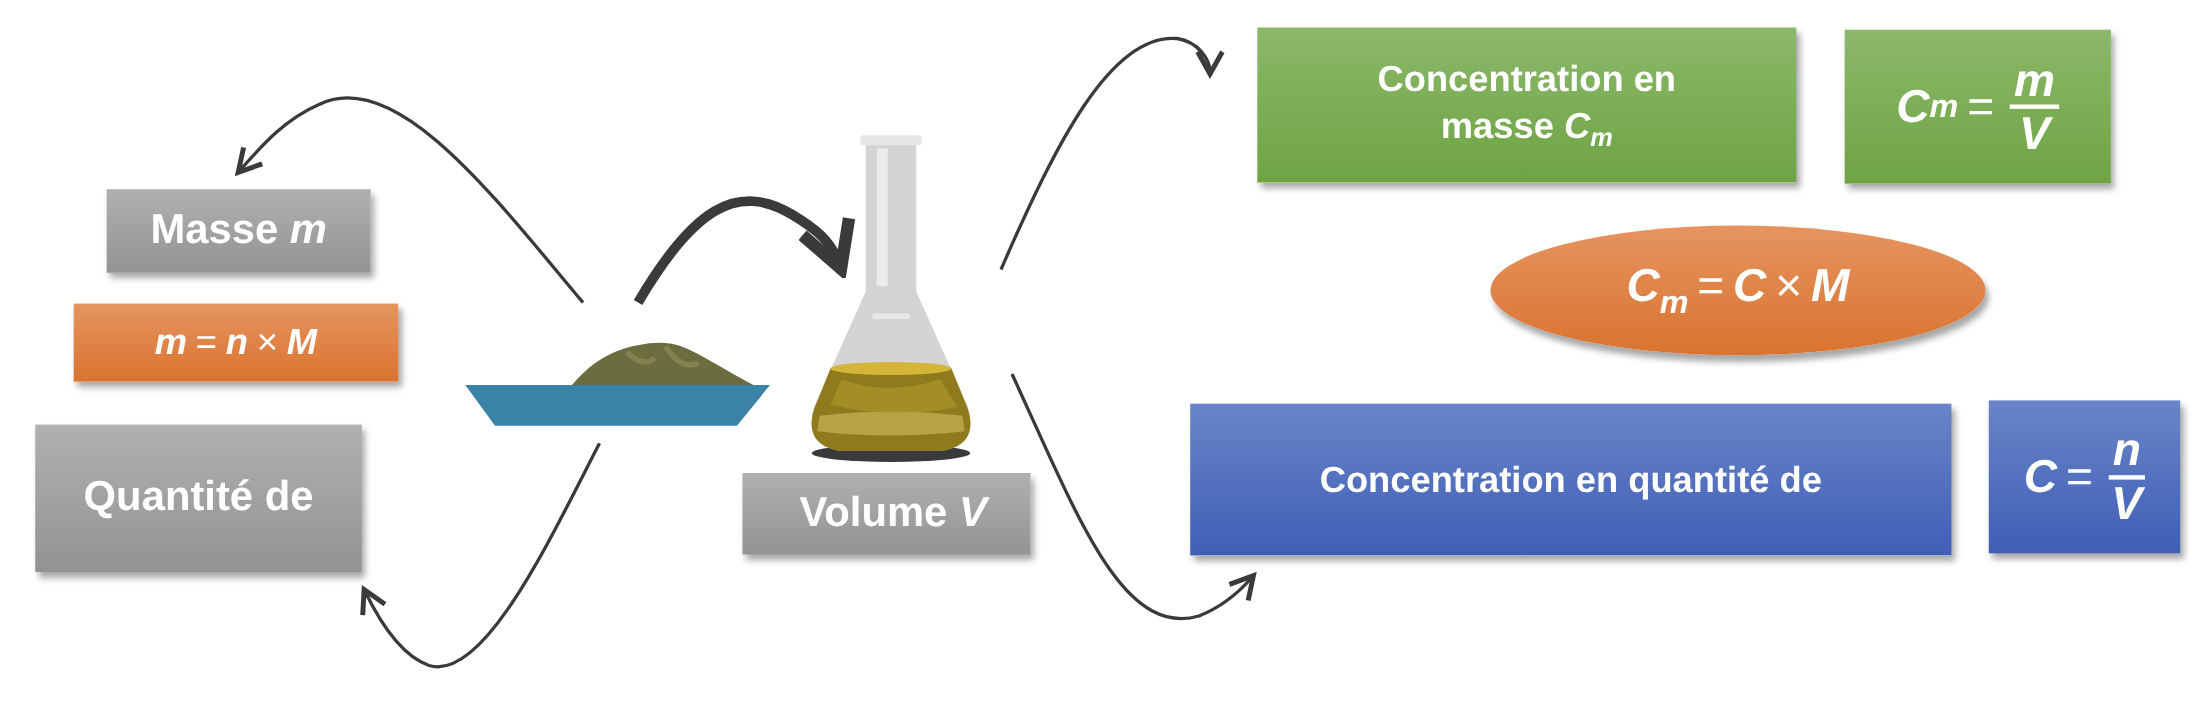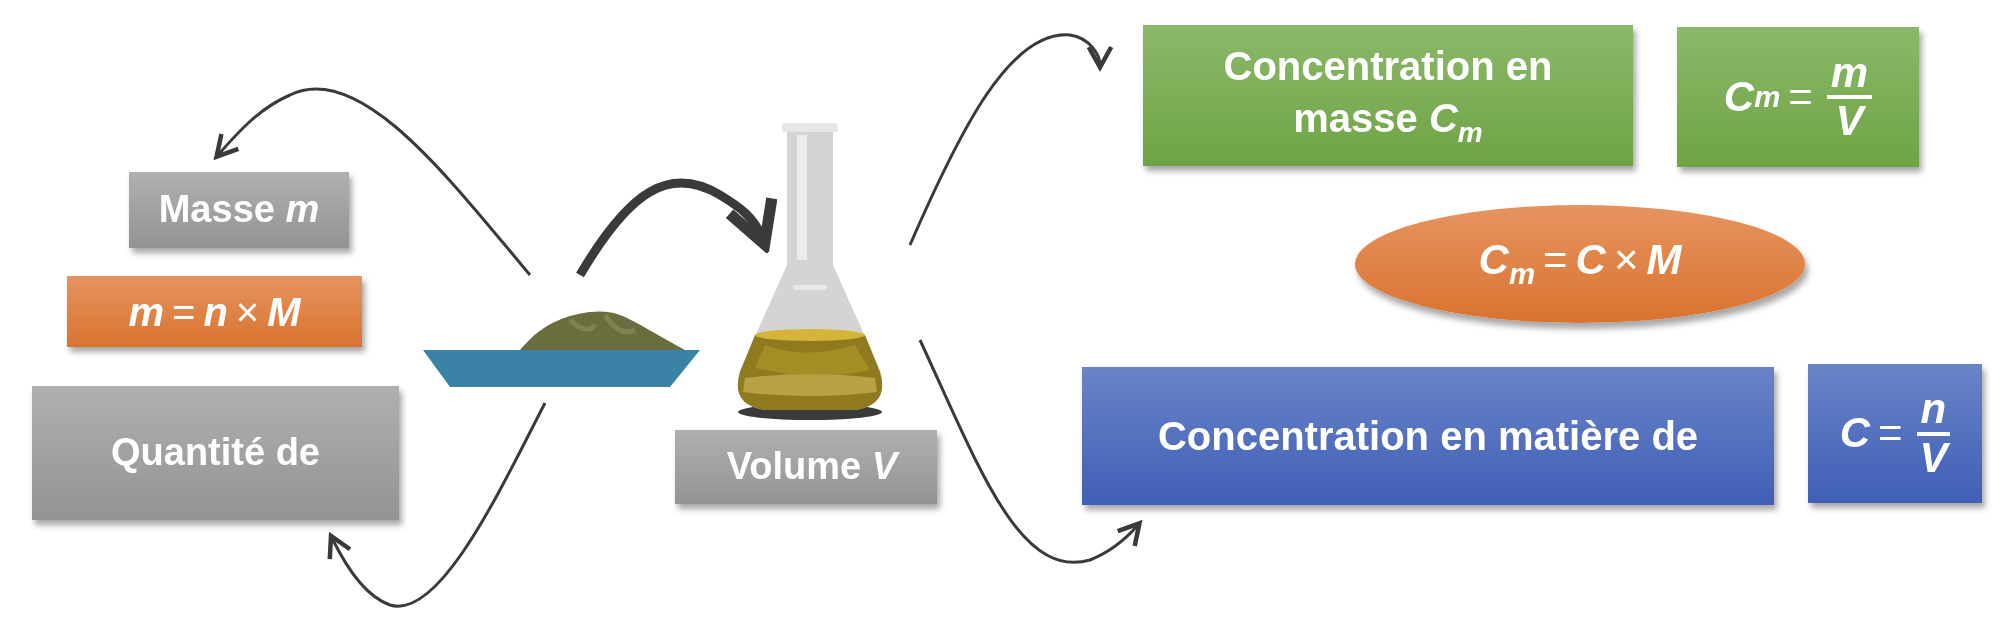--- a/index.html
+++ b/index.html
@@ -15,21 +15,21 @@
   .math { font-family: Liberation Sans, sans-serif; font-style: italic; font-weight: bold; }
   .math .op { font-style: normal; font-weight: normal; padding: 0 8px; }
   .sub { font-size: 0.7em; vertical-align: -0.35em; }
   .frac { display: inline-flex; flex-direction: column; align-items: center; vertical-align: middle; margin-left: 6px; }
   .frac .num { border-bottom: 4px solid #fff; padding: 0 4px; line-height: 1.05; }
   .frac .den { line-height: 1.05; }
   .ellipse { position: absolute; border-radius: 50%; color: #fff; display: flex; align-items: center; justify-content: center;
              background: linear-gradient(to bottom, #e69460, #d9732f); box-shadow: 3px 6px 6px rgba(0,0,0,0.35); text-align: right; }
   svg.arrows { position: absolute; left: 0; top: 0; }
   .t38 { font-size: 38px; }
-  .t40 { font-size: 40px; }
+  .t40 { font-size: 33px; }
   .t42 { font-size: 42px; }
 </style>
 </head>
 <body>
 
 <svg class="arrows" width="2000" height="637">
   <defs>
     <marker id="ah" viewBox="0 0 12 12" refX="9" refY="6" markerWidth="9" markerHeight="9" orient="auto">
       <path d="M1,1 L10,6 L1,11" fill="none" stroke="#3a3a3a" stroke-width="2"></path>
     </marker>
@@ -37,31 +37,31 @@
       <path d="M1,1 L10,6 L1,11" fill="none" stroke="#3a3a3a" stroke-width="2.5"></path>
     </marker>
   </defs>
   <path d="M530,275 C450,180 360,60 290,95 C260,108 240,130 218,155" fill="none" stroke="#3a3a3a" stroke-width="3" marker-end="url(#ah)"></path>
   <path d="M545,403 C500,490 440,620 390,605 C370,598 350,575 332,538" fill="none" stroke="#3a3a3a" stroke-width="3" marker-end="url(#ah)"></path>
   <path d="M580,275 C630,190 670,165 720,195 C740,207 755,218 763,240" fill="none" stroke="#3a3a3a" stroke-width="9" marker-end="url(#ahb)"></path>
   <path d="M910,245 C960,130 1010,30 1070,35 C1090,38 1100,55 1100,65" fill="none" stroke="#3a3a3a" stroke-width="3" marker-end="url(#ah)"></path>
   <path d="M920,340 C980,470 1020,580 1090,560 C1110,552 1125,540 1138,525" fill="none" stroke="#3a3a3a" stroke-width="3" marker-end="url(#ah)"></path>
 </svg>
 
-<div class="box gray t38" style="left:97px;top:172px;width:220px;height:76px;margin-left:32px;">
+<div class="box gray t38" style="left:97px;top:172px;width:240px;height:76px;">
   <div><span>Masse</span> <span class="math">m</span></div>
 </div>
 
 <div class="box orange t40" style="left:67px;top:276px;width:295px;height:71px;align-items:center;">
   <div class="math">
     <span>m</span><span class="op">=</span><span>n</span><span class="op">×</span><span>M</span>
   </div>
 </div>
 
-<div class="box gray t38" style="left:32px;top:386px;width:367px;height:134px;">
+<div class="box gray t38" style="left:32px;top:386px;width:297px;height:134px;">
   <div>Quantité de</div>
 </div>
 
 <svg style="position:absolute;left:420px;top:300px;" width="285" height="90" viewBox="0 0 285 90">
   <path d="M100,50 C125,20 150,15 170,12 C190,10 200,14 215,22 C235,33 250,42 265,50 Z" fill="#6b6d3e"></path>
   <path d="M150,20 C160,30 170,32 175,25 M185,15 C195,30 205,35 215,30" fill="none" stroke="#8a8c58" stroke-width="5" opacity="0.7"></path>
   <polygon points="3,50 280,50 250,87 30,87" fill="#3a82a6"></polygon>
 </svg>
 
 <svg style="position:absolute;left:725px;top:120px;" width="170" height="305" viewBox="0 0 170 305">
@@ -97,21 +97,21 @@
   </div>
 </div>
 
 <div class="ellipse t42" style="left:1355px;top:205px;width:450px;height:118px;">
   <div class="math">
     <span>C</span><span class="sub">m</span><span class="op">=</span><span>C</span><span class="op">×</span><span>M</span>
   </div>
 </div>
 
 <div class="box blue t40" style="left:1082px;top:367px;width:692px;height:138px;">
-  <div>Concentration en matière de</div>
+  <div>Concentration en quantité de</div>
 </div>
 
 <div class="box blue t42" style="left:1808px;top:364px;width:174px;height:139px;">
   <div class="math" style="display:flex;align-items:center;">
     <span>C</span>
       <span class="op">=</span>
     <span class="frac">
         <span class="num">n</span>
         <span class="den">V</span>
       </span>

